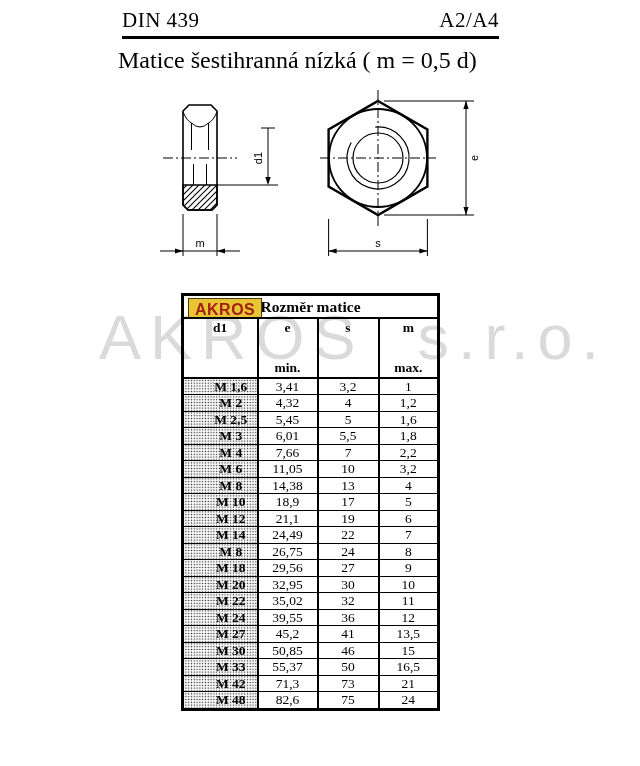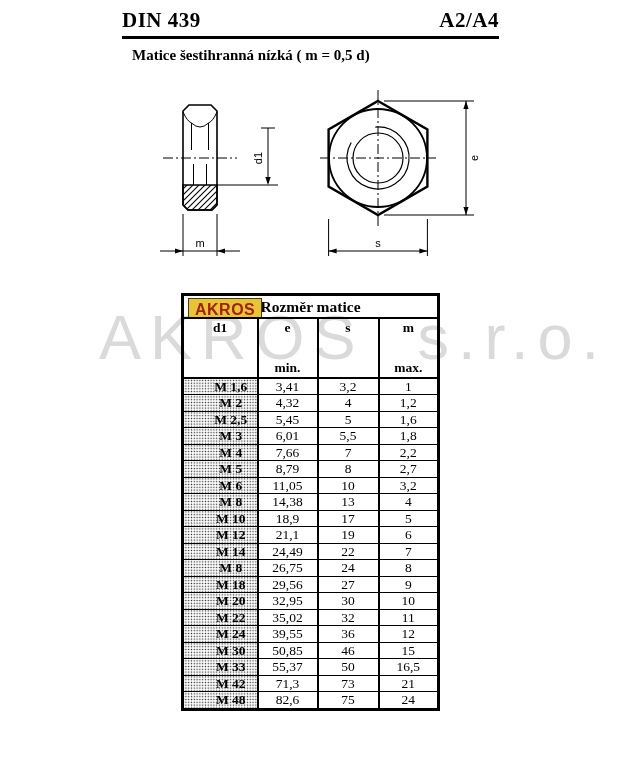--- a/index.html
+++ b/index.html
@@ -5,26 +5,26 @@
   html,body { margin:0; padding:0; background:#fff; }
   .page {
     position:relative; width:640px; height:766px; background:#ffffff;
     font-family:"Liberation Serif", serif; color:#000; overflow:hidden;
   }
 
   
   .doc-header {
     position:absolute; left:122px; top:8px; width:377px;
     display:flex; justify-content:space-between; align-items:flex-end;
-    font-size:21px; font-weight:bold; letter-spacing:0.5px;
+    font-size:21px; font-weight:normal; letter-spacing:0.5px;
     border-bottom:3px solid #000; padding-bottom:3px;
   }
   .doc-title {
-    position:absolute; left:132px; top:47px; width:360px;
-    font-size:15px; font-weight:bold; white-space:nowrap;
+    position:absolute; left:118px; top:47px; width:360px;
+    font-size:24px; font-weight:normal; white-space:nowrap;
   }
 
   
   .drawing { position:absolute; left:140px; top:86px; }
   .drawing text {
     font-family:"Liberation Sans", sans-serif; font-size:11px; fill:#000;
   }
 
   
   .watermark {
@@ -204,26 +204,20 @@
             <td>5,5</td>
             <td>1,8</td>
           </tr>
           <tr>
             <td class="mcol">M 4</td>
             <td>7,66</td>
             <td>7</td>
             <td>2,2</td>
           </tr>
           <tr>
-            <td class="mcol">M 5</td>
-            <td>8,79</td>
-            <td>8</td>
-            <td>2,7</td>
-          </tr>
-          <tr>
             <td class="mcol">M 6</td>
             <td>11,05</td>
             <td>10</td>
             <td>3,2</td>
           </tr>
           <tr>
             <td class="mcol">M 8</td>
             <td>14,38</td>
             <td>13</td>
             <td>4</td>
@@ -270,20 +264,26 @@
             <td>32</td>
             <td>11</td>
           </tr>
           <tr>
             <td class="mcol">M 24</td>
             <td>39,55</td>
             <td>36</td>
             <td>12</td>
           </tr>
           <tr>
+            <td class="mcol">M 27</td>
+            <td>45,2</td>
+            <td>41</td>
+            <td>13,5</td>
+          </tr>
+          <tr>
             <td class="mcol">M 30</td>
             <td>50,85</td>
             <td>46</td>
             <td>15</td>
           </tr>
           <tr>
             <td class="mcol">M 33</td>
             <td>55,37</td>
             <td>50</td>
             <td>16,5</td>

